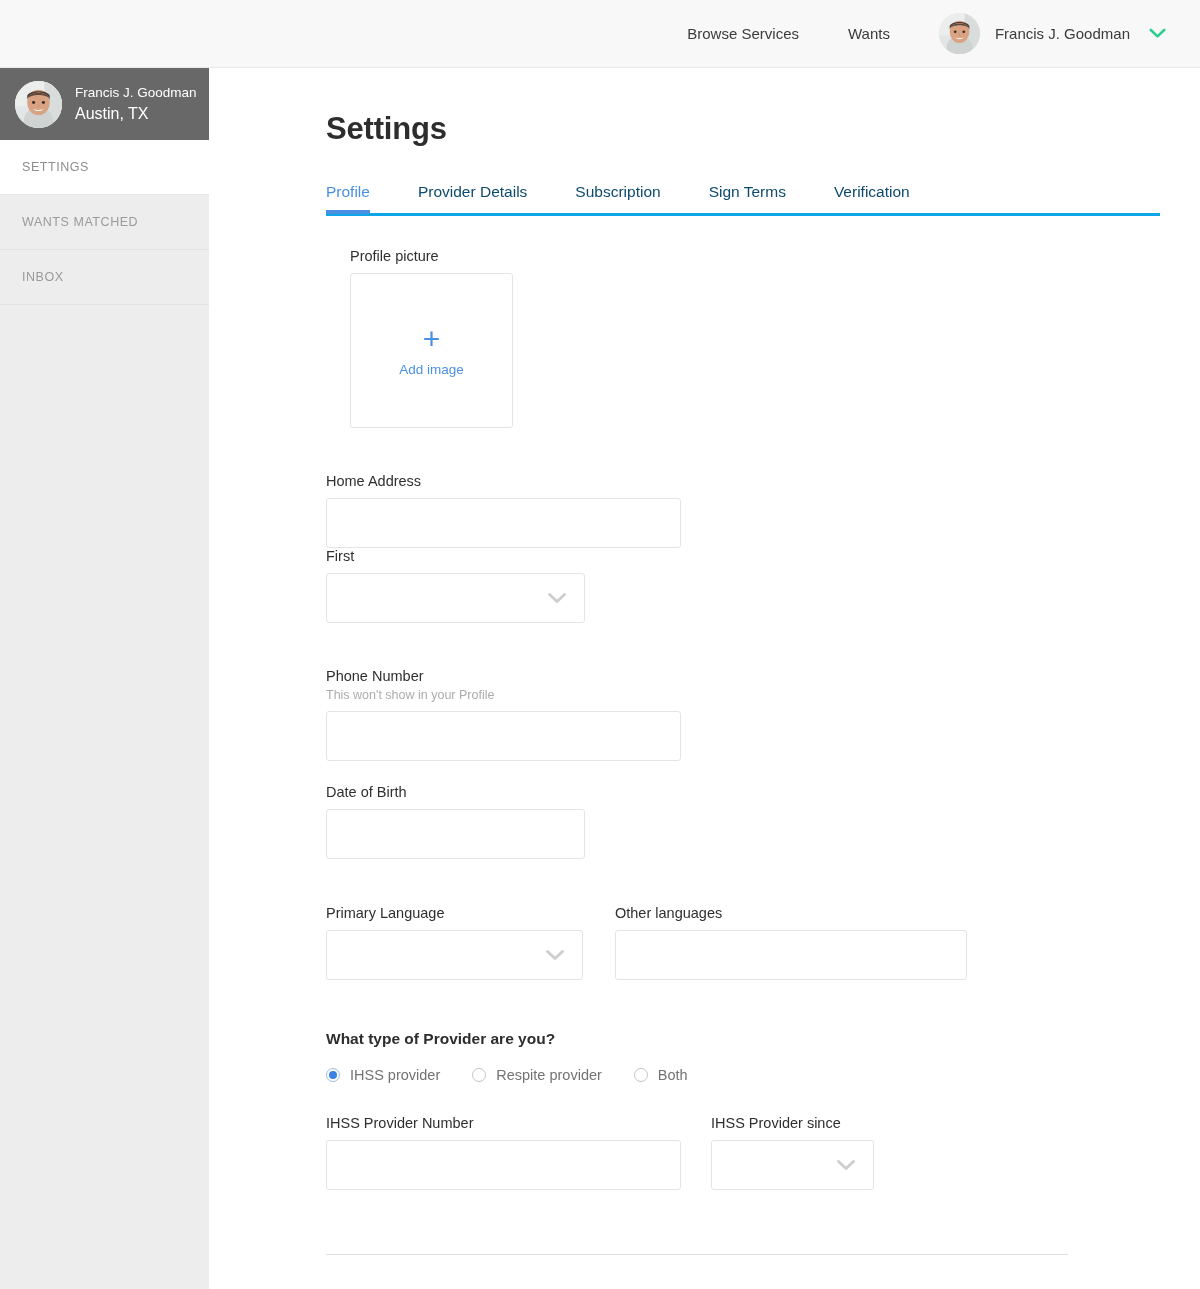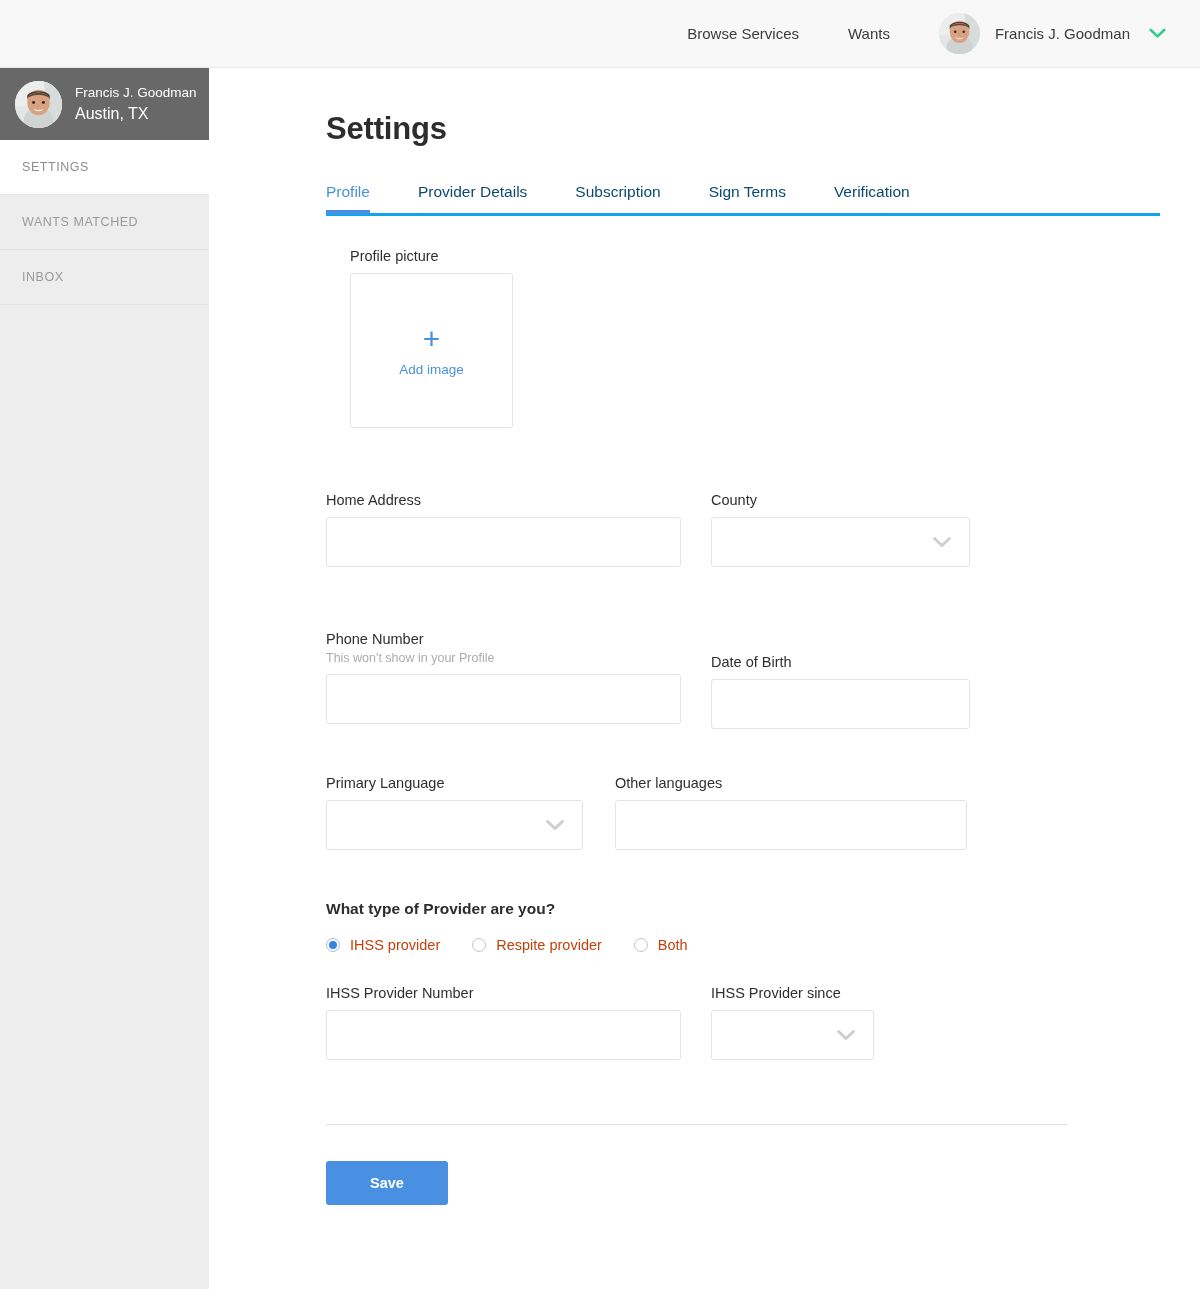--- a/index.html
+++ b/index.html
@@ -232,21 +232,21 @@
     font-size: 13.5px;
     color: #4a90e2;
   }
   .names-col {
     margin-left: 30px;
     width: 450px;
   }
   .names-col .field + .field { margin-top: 20px; }
 
   
-  .row { display: flex; margin-top: 64px; }
+  .row { display: flex; margin-top: 45px; flex-direction: column; }
   .col-left  { width: 355px; flex: none; }
   .col-gap-a { width: 30px; flex: none; }
   .col-right { width: 259px; flex: none; }
 
   .row-lang { display: flex; margin-top: 46px; }
   .lang-primary { width: 257px; flex: none; }
   .lang-gap { width: 32px; flex: none; }
   .lang-other { width: 352px; flex: none; }
 
   
@@ -281,21 +281,21 @@
   .radio-dot.checked::after {
     content: "";
     position: absolute;
     left: 2px; top: 2px;
     width: 8px; height: 8px;
     border-radius: 50%;
     background: #3b82e0;
   }
   .radio-label {
     font-size: 14.5px;
-    color: #c2410c;
+    color: #737373;
     margin-left: 10px;
     white-space: nowrap;
   }
 
   .row-ihss { display: flex; margin-top: 32px; }
   .ihss-left { width: 355px; flex: none; }
   .ihss-gap  { width: 30px; flex: none; }
   .ihss-right{ width: 163px; flex: none; }
 
   .divider {
@@ -427,21 +427,21 @@
         </div>
 
         
         <div class="row">
           <div class="col-left">
             <label class="label">Home Address</label>
             <input class="input" type="text" value="" style="">
           </div>
           <div class="col-gap-a"></div>
           <div class="col-right">
-            <label class="label">County</label>
+            <label class="label">First</label>
             <div class="select-wrap">
               <input class="input" type="text" readonly="" value="" style="">
               <span class="select-chevron">
                 <svg width="20" height="13" viewBox="0 0 20 13" aria-hidden="true">
                   <path d="M2.5 3 L10 10 L17.5 3" stroke="#cecece" stroke-width="3" fill="none" stroke-linecap="round" stroke-linejoin="round"></path>
                 </svg>
               </span>
             </div>
           </div>
         </div>

